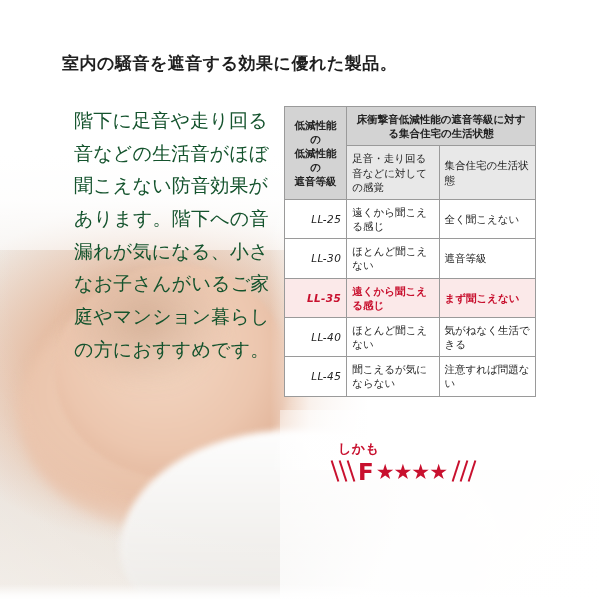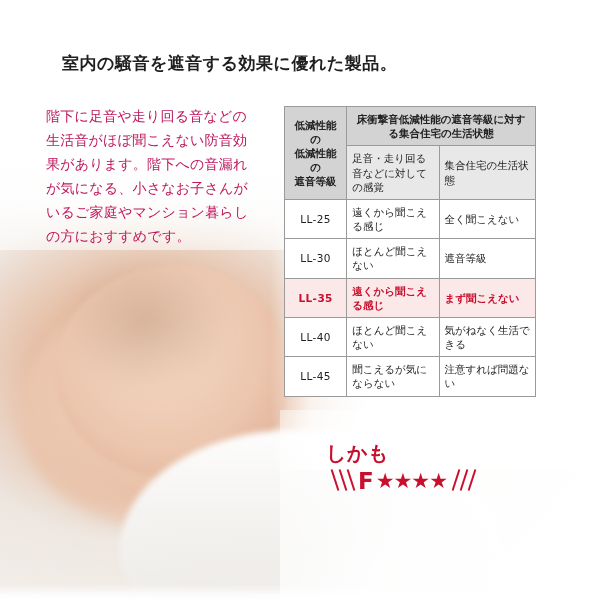--- a/index.html
+++ b/index.html
@@ -105,26 +105,26 @@
     font-size: 17px;
     font-weight: bold;
     color: #1f1f1f;
     letter-spacing: .5px;
     white-space: nowrap;
   }
 
   
   .lead {
     position: absolute;
-    left: 46px;
+    left: 74px;
     top: 104px;
     width: 212px;
-    font-size: 14px;
+    font-size: 19px;
     line-height: 1.72;
-    color: #be185d;
+    color: #14532d;
     letter-spacing: .2px;
   }
 
   
   .table-wrap {
     position: absolute;
     left: 284px;
     top: 106px;
     width: 252px;
   }
@@ -149,44 +149,45 @@
     text-align: center;
   }
   .th-sub {
     background: #e8e8e8;
     text-align: left;
   }
   .col-1 { width: 62px; }
   .col-2 { width: 92px; }
   .col-3 { width: 96px; }
   .cell-grade {
-    text-align: center;
+    text-align: right;
     font-size: 12px;
     letter-spacing: .4px;
+    font-style: italic;
   }
   tr.highlight td {
     background: #fbe9e9;
     color: #c8102e;
     font-weight: bold;
   }
   tr.highlight td.cell-grade { color: #c8102e; }
 
   
   .badge {
     position: absolute;
     left: 322px;
     top: 440px;
     width: 250px;
   }
   .badge-shikamo {
-    font-size: 20px;
+    font-size: 13px;
     color: #c8102e;
     font-weight: bold;
     letter-spacing: .5px;
-    margin-left: 4px;
+    margin-left: 16px;
   }
   .badge-stars-row {
     display: flex;
     align-items: center;
     margin-top: 2px;
     margin-left: 4px;
   }
   .badge-f {
     font-size: 23px;
     font-weight: bold;

